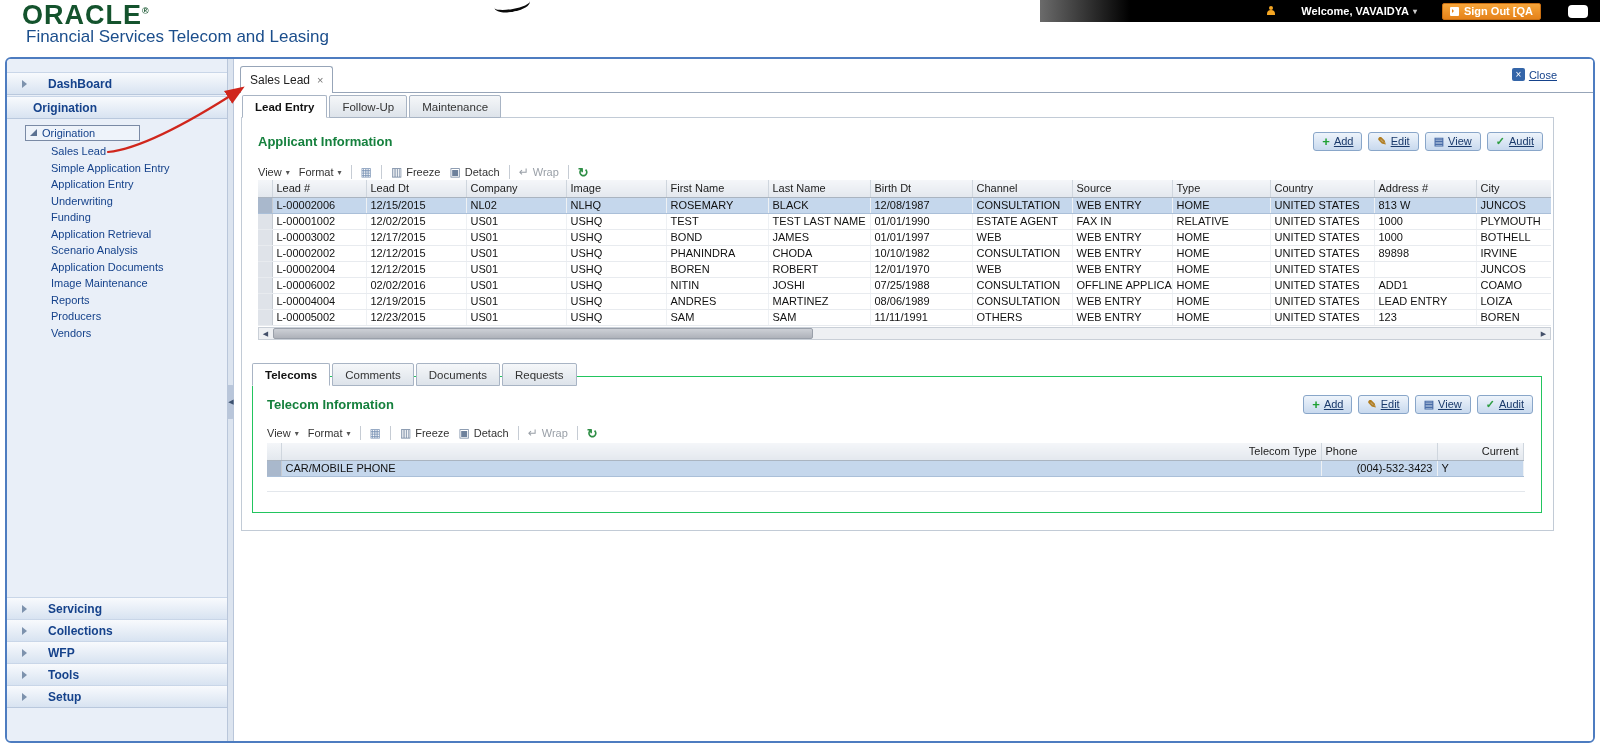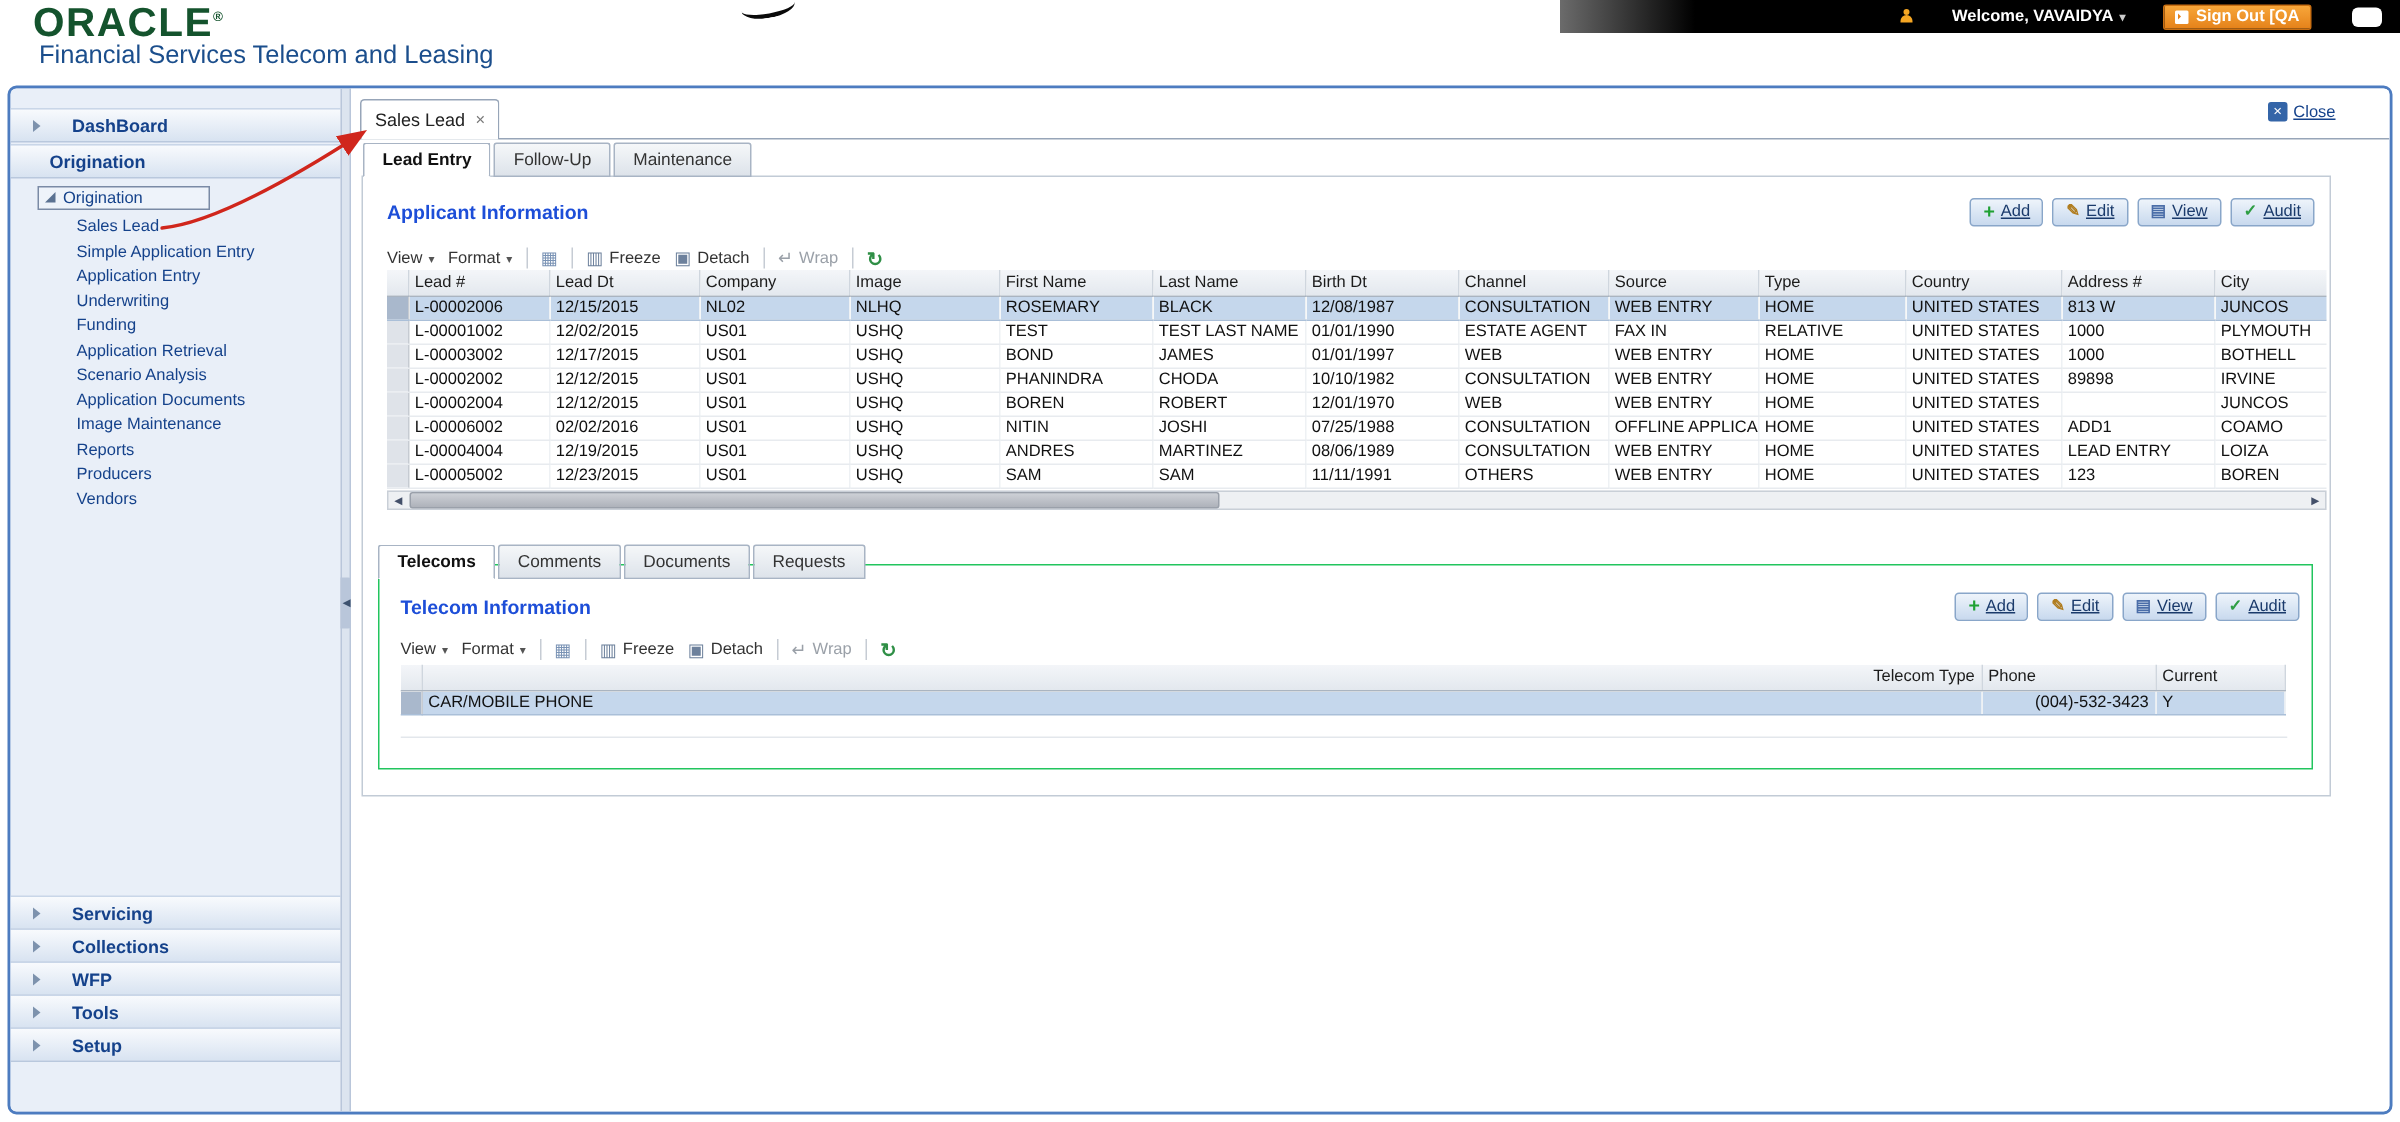--- a/index.html
+++ b/index.html
@@ -70,21 +70,21 @@
   .subtabs { position:absolute; left:8px; top:36px; height:23px; display:flex; gap:2px; z-index:3; }
   .subtab { height:23px; padding:0 12px; display:flex; align-items:center; font-size:11.5px;
             background:linear-gradient(#f5f7f9,#dde3ea); border:1px solid #a8b4c4; border-radius:2px 2px 0 0;
             color:#333; cursor:pointer; }
   .subtab.active { background:#fff; font-weight:bold; border-bottom:1px solid #fff; margin-bottom:-1px; position:relative; z-index:4; color:#111; }
 
   .panel { position:absolute; left:7px; top:58px; width:1313px; height:414px; border:1px solid #c2cbd6; background:#fff; }
 
   .sec-head { position:absolute; left:16px; right:10px; display:flex; align-items:center; justify-content:space-between; height:22px; }
   .sec-head.a { top:12px; }
-  .sec-title { font-size:13px; font-weight:bold; color:#1d4ed8; }
+  .sec-title { font-size:13px; font-weight:bold; color:#15803d; }
   .actions { display:flex; gap:6px; }
   .abtn { display:inline-flex; align-items:center; gap:4px; height:19px; padding:0 8px;
           background:linear-gradient(#eef4fb,#c8d9ee); border:1px solid #89a6c9; border-radius:3px;
           font-size:11px; color:#1a3a6b; cursor:pointer; }
   .abtn .lbl { text-decoration:underline; }
   .btn-icon { font-size:11px; line-height:1; font-weight:bold; }
   .ic-add::before   { content:"+"; color:#1fa133; font-weight:bold; font-size:13px; }
   .ic-edit::before  { content:"\270E"; color:#b07c1e; }
   .ic-view::before  { content:"\25A4"; color:#4a6da8; }
   .ic-audit::before { content:"\2713"; color:#2f9e44; font-weight:bold; }
@@ -530,21 +530,21 @@
                   <col style="width: 14px;">
                   <col style="width: 1040px;">
                   <col style="width: 116px;">
                   <col style="width: 86px;">
                 </colgroup>
                 <thead>
                   <tr>
                     <th></th>
                     <th style="text-align: right;">Telecom Type</th>
                     <th style="">Phone</th>
-                    <th style="text-align: left; margin-left: 28px;">Current</th>
+                    <th style="text-align: right; margin-left: 28px;">Current</th>
                   </tr>
                 </thead>
                 <tbody>
                   <tr class="sel">
                     <td class="selcell"></td>
                     <td style="text-align: left;">CAR/MOBILE PHONE</td>
                     <td style="text-align: right;">(004)-532-3423</td>
                     <td style="text-align: left;">Y</td>
                   </tr>
                 </tbody>

